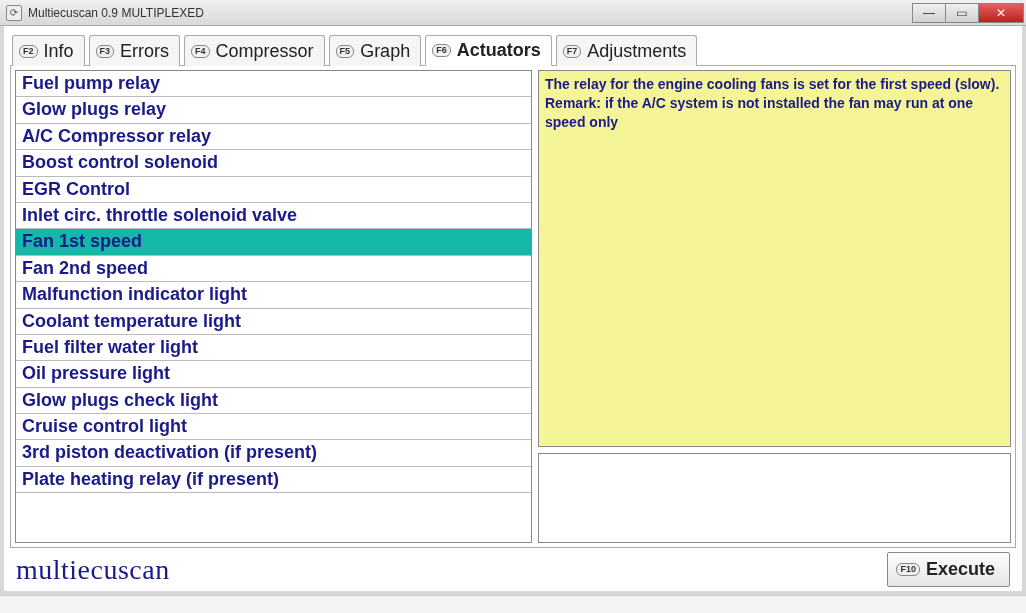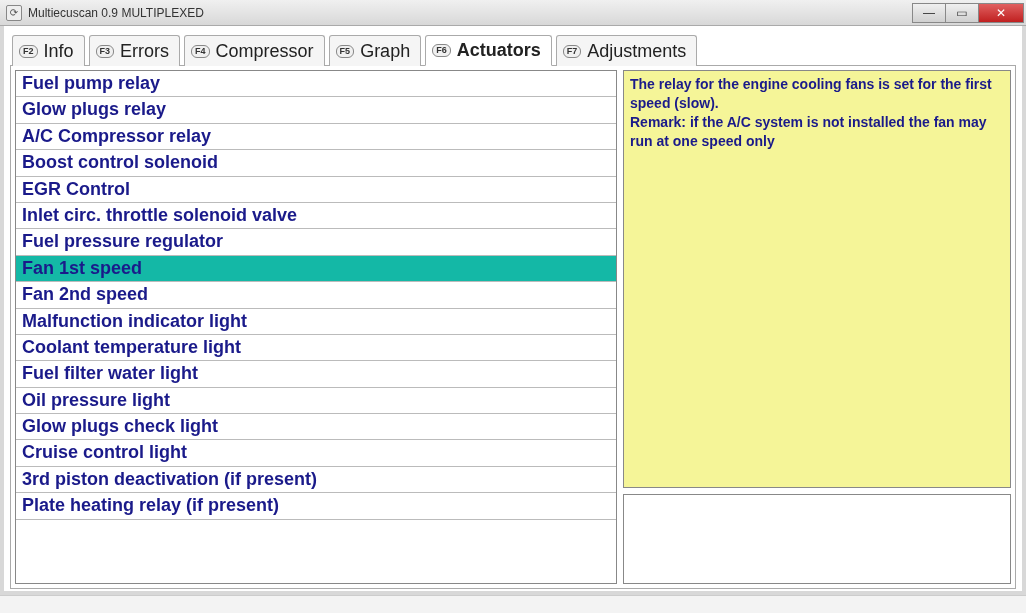--- a/index.html
+++ b/index.html
@@ -113,21 +113,21 @@
     font-size: 18px;
     font-weight: bold;
     color: #1a1a8a;
     cursor: pointer;
     line-height: 1.3;
   }
   .list-item.selected {
     background: #14b8a6;
   }
   .right-col {
-    width: 388px;
+    width: 473px;
     display: flex;
     flex-direction: column;
     gap: 6px;
   }
   .desc-pane {
     flex: 1;
     border: 1px solid #888;
     background: #f5f598;
     padding: 4px 6px;
     font-size: 14px;
@@ -219,34 +219,40 @@
     </div>
 
   <div class="panel-area">
     <div class="list-pane" id="list-pane">
         <div class="list-item">Fuel pump relay</div>
         <div class="list-item">Glow plugs relay</div>
         <div class="list-item">A/C Compressor relay</div>
         <div class="list-item">Boost control solenoid</div>
         <div class="list-item">EGR Control</div>
         <div class="list-item">Inlet circ. throttle solenoid valve</div>
-        <div class="list-item">Fuel pressure regulator</div>
         <div class="list-item selected">Fan 1st speed</div>
         <div class="list-item">Fan 2nd speed</div>
         <div class="list-item">Malfunction indicator light</div>
         <div class="list-item">Coolant temperature light</div>
         <div class="list-item">Fuel filter water light</div>
         <div class="list-item">Oil pressure light</div>
         <div class="list-item">Glow plugs check light</div>
         <div class="list-item">Cruise control light</div>
         <div class="list-item">3rd piston deactivation (if present)</div>
         <div class="list-item">Plate heating relay (if present)</div>
       </div>
     <div class="right-col">
       <div class="desc-pane" id="desc-pane">The relay for the engine cooling fans is set for the first speed (slow).<br>Remark: if the A/C system is not installed the fan may run at one speed only</div>
       <div class="output-pane"></div>
     </div>
   </div>
 
+  <div class="footer">
+    <div class="brand">multiecuscan</div>
+    <div class="execute-btn">
+      <span class="fkey">F10</span>
+      <span>Execute</span>
+    </div>
+  </div>
 
 </div>
 
 <div class="status-strip"></div>
 
 </body></html>

